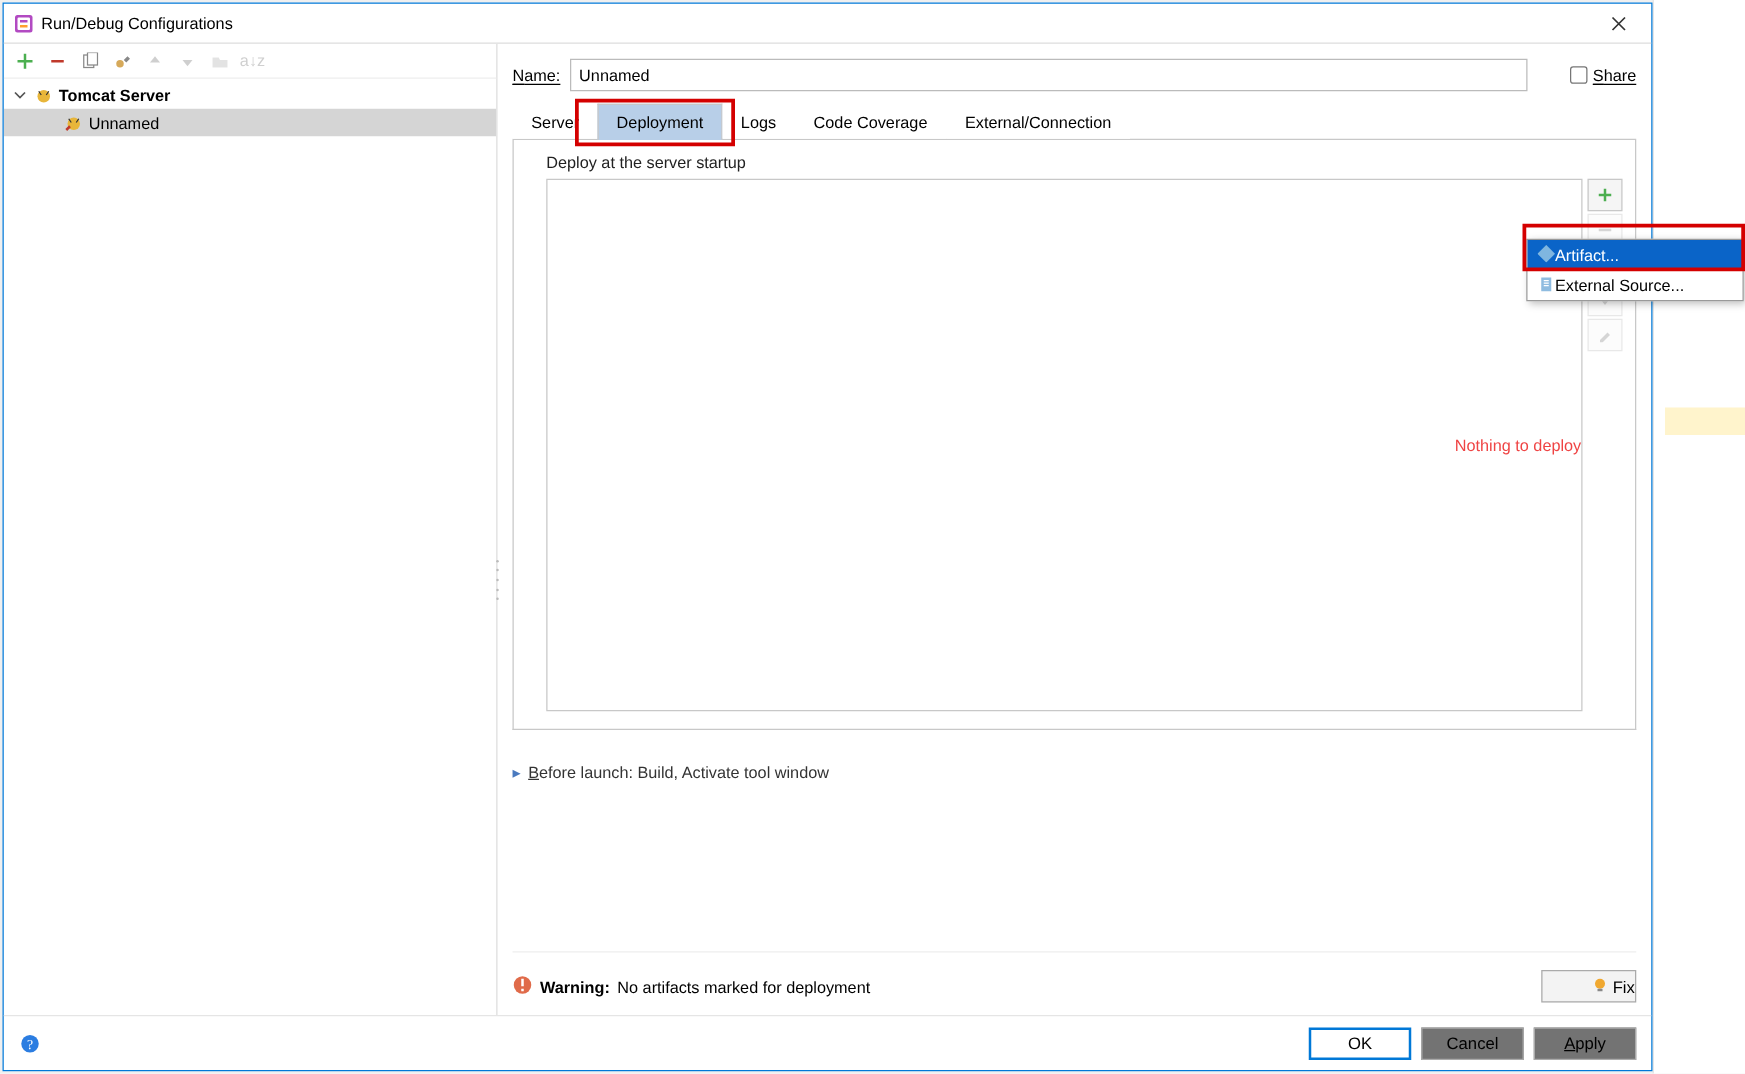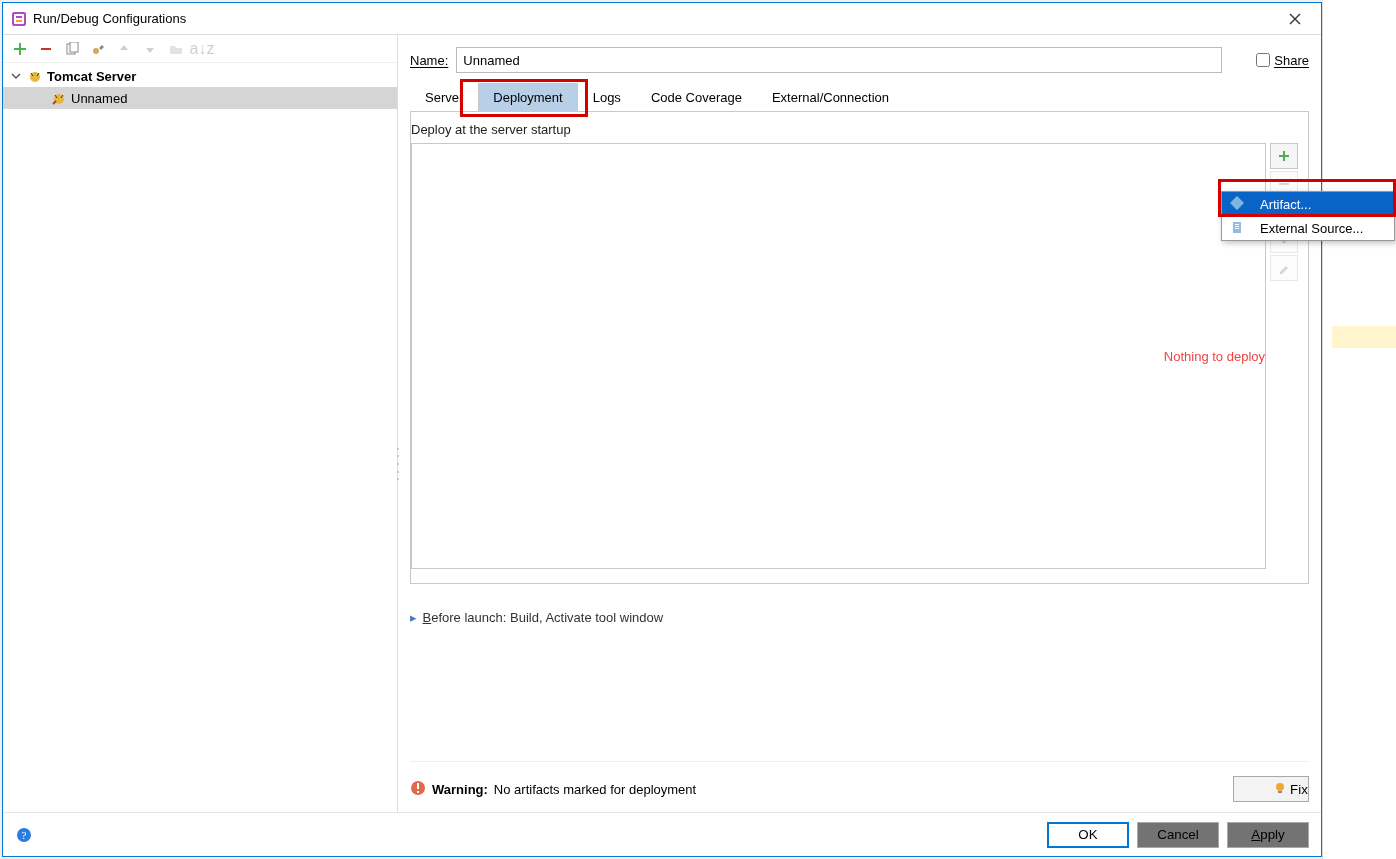--- a/index.html
+++ b/index.html
@@ -129,21 +129,21 @@
 }
 .highlight-deploy {
   position: absolute;
   border: 3px solid #d40000;
   pointer-events: none;
 }
 .tab-content {
   border: 1px solid #c8c8c8;
   border-top: none;
   flex: 0 0 auto;
-  padding: 10px 10px 14px 0;
+  padding: 10px 10px 14px 26px;
   height: 472px;
   display:flex; flex-direction:column;
 }
 .section-label { margin-bottom: 6px; color:#222;}
 .deploy-area {
   flex:1;
   display:flex;
   gap:4px;
 }
 .deploy-box {
@@ -208,21 +208,21 @@
 .popup {
   position:absolute;
   left: 1221px; top: 191px;
   width: 174px;
   border:1px solid #999;
   background:#fff;
   box-shadow: 2px 2px 6px rgba(0,0,0,.25);
 }
 .popup-item {
   height:24px; display:flex; align-items:center;
-  padding:0 8px; gap:16px; cursor:pointer;
+  padding:0 8px; gap:0; cursor:pointer;
 }
 .popup-item.selected { background:#0a64c8; color:#fff; }
 .popup-highlight{
   position:absolute;
   border:3px solid #d40000;
   pointer-events:none;
 }
 .bg-stripe {
   position:absolute;
   right:0;
@@ -298,21 +298,21 @@
             <svg width="12" height="12">
               <path d="M6 10l4-5H2z" fill="#888"></path>
             </svg>
           </div>
         <div class="tbtn disabled">
             <svg width="14" height="12">
               <path d="M1 3h5l1 2h6v6H1z" fill="#bbb"></path>
             </svg>
           </div>
         <div class="tbtn disabled">
-            <span style="font-size:16px;color:#888;">a↓z</span>
+            <span style="font-size:13px;color:#888;">a↓z</span>
           </div>
       </div>
 
       <div class="tree">
         <div class="tree-row">
           <span class="expander">
               <svg width="10" height="10">
                 <path d="M1 3l4 4 4-4" fill="none" stroke="#555" stroke-width="1.4"></path>
               </svg>
             </span>

